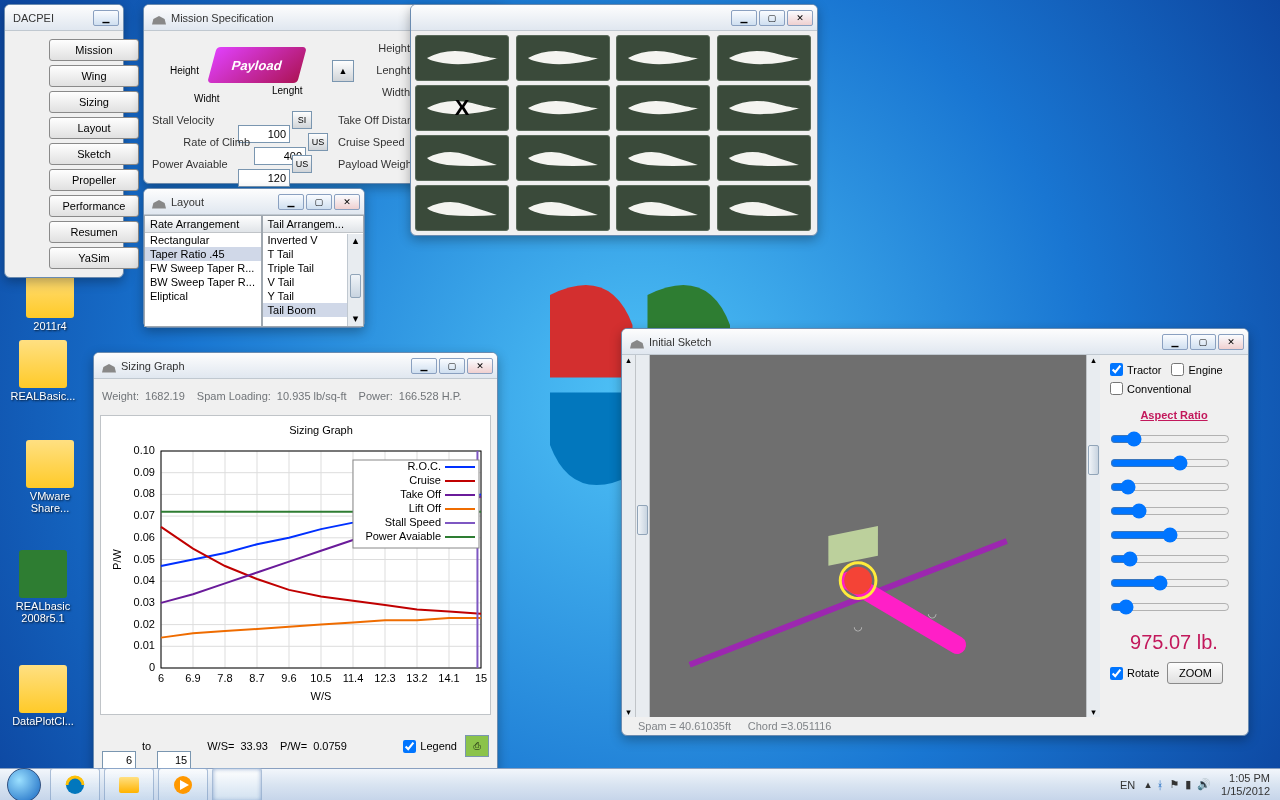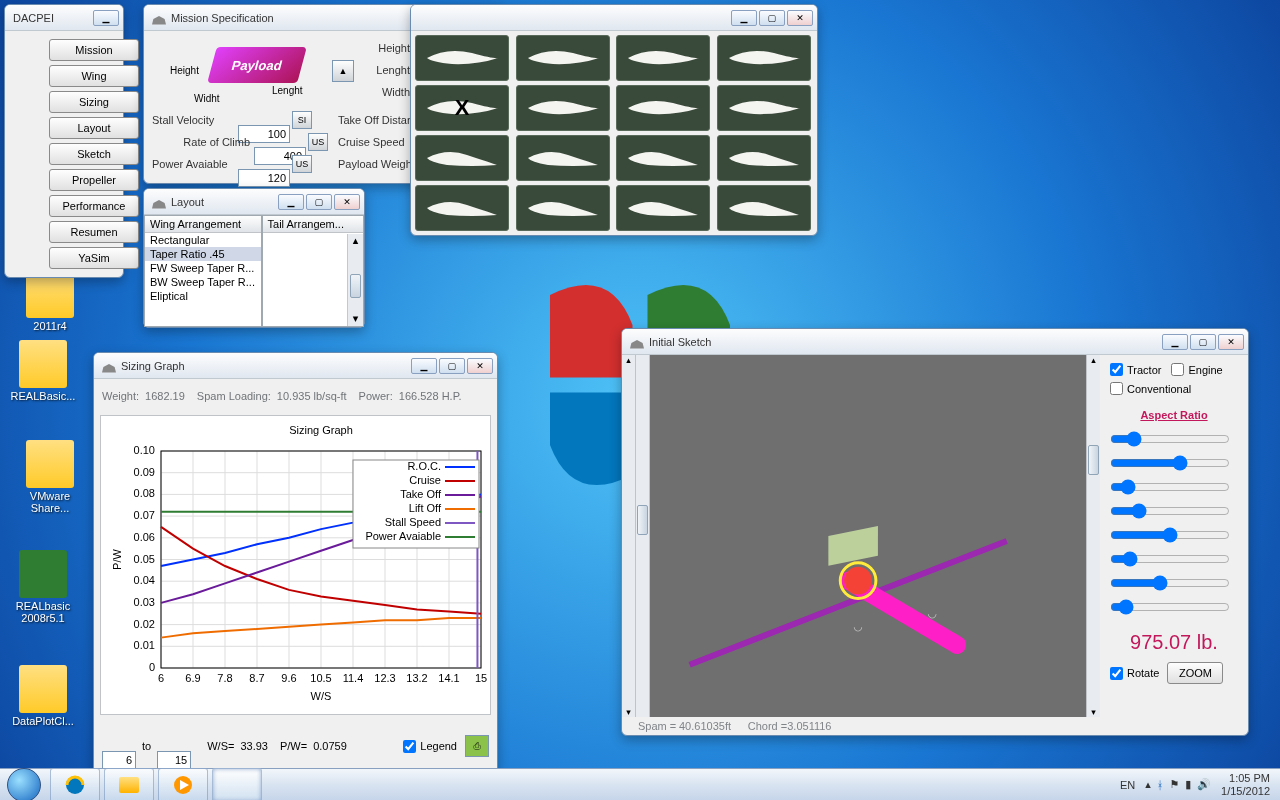--- a/index.html
+++ b/index.html
@@ -265,31 +265,39 @@
     <span class="ticon"></span>
     <span class="ttxt">Layout</span>
     <div class="winbtns">
       <div class="winbtn">▁</div>
       <div class="winbtn">▢</div>
       <div class="winbtn close">✕</div>
     </div>
   </div>
   <div style="display:flex; height:112px;">
     <div class="list-col" style="flex:1.15;">
-      <div class="hdr">Wing Arrangement</div>
+      <div class="hdr">Rate Arrangement</div>
       <div id="layout-col1">
           <div class="itm">Rectangular</div>
           <div class="itm sel">Taper Ratio  .45</div>
           <div class="itm">FW Sweep Taper R...</div>
           <div class="itm">BW Sweep Taper R...</div>
           <div class="itm">Eliptical</div>
         </div>
     </div>
     <div class="list-col" style="flex:1; position:relative;">
       <div class="hdr">Tail Arrangem...</div>
+      <div id="layout-col2">
+          <div class="itm">Inverted V</div>
+          <div class="itm">T Tail</div>
+          <div class="itm">Triple Tail</div>
+          <div class="itm">V Tail</div>
+          <div class="itm">Y Tail</div>
+          <div class="itm sel">Tail Boom</div>
+        </div>
       <div style="position:absolute; right:0; top:18px; bottom:0; width:16px; background:#e8ecf0; border-left:1px solid #c0c8d0;">
         <div style="height:14px; text-align:center;">▴</div>
         <div style="position:absolute; bottom:0; width:100%; height:14px; text-align:center;">▾</div>
         <div style="position:absolute; top:40px; left:2px; right:2px; height:24px; background:linear-gradient(to bottom,#f0f4f8,#c8d4e0); border:1px solid #90a4b8; border-radius:2px;"></div>
       </div>
     </div>
   </div>
 </div>
 
 <div class="win" style="left:93px; top:352px; width:405px;">

